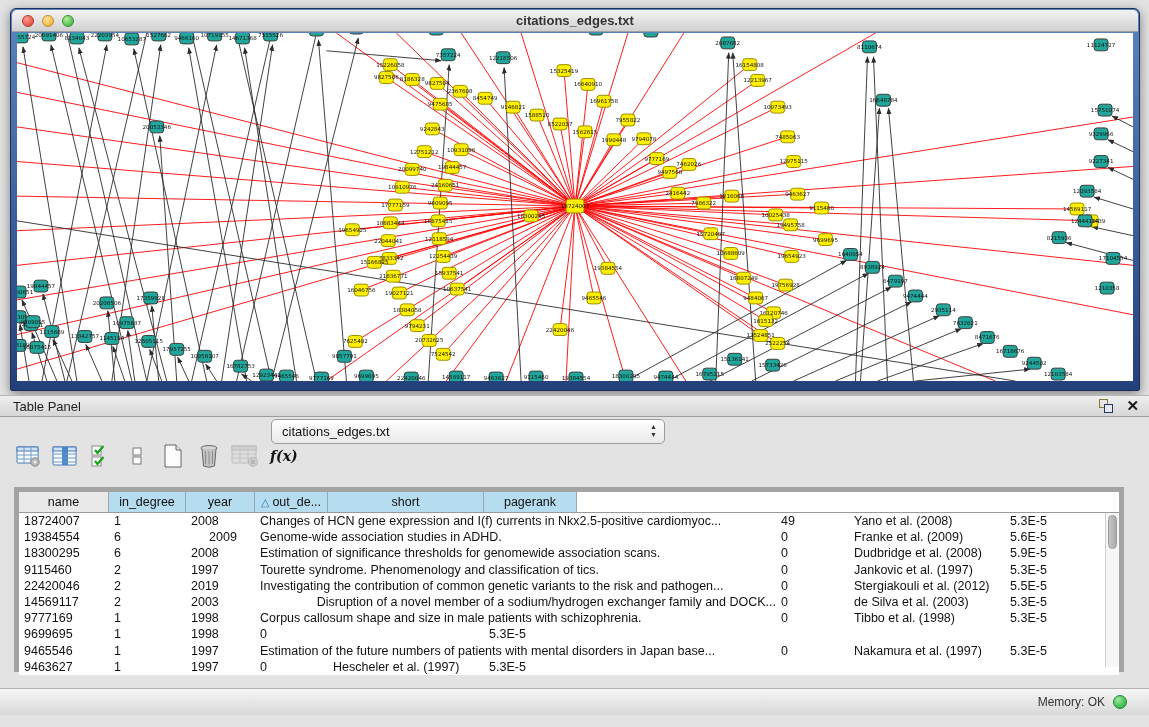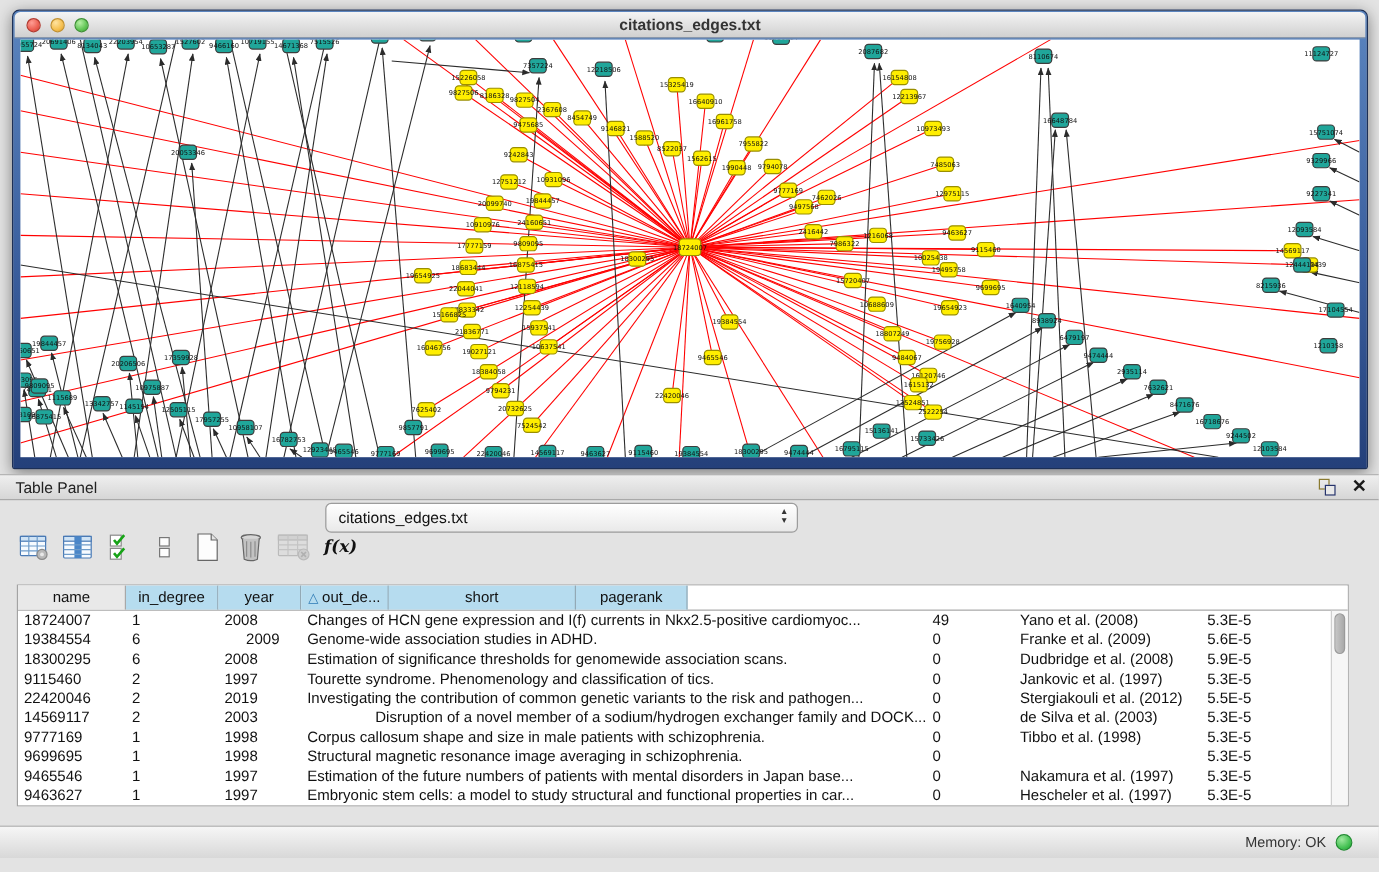--- a/index.html
+++ b/index.html
@@ -36,21 +36,21 @@
   .table-panel { position:absolute; left:0; top:417px; width:1149px; height:283px; background:#e3e3e3; }
   .toolbar { position:absolute; left:14px; top:24px; height:30px; display:flex; align-items:center; }
   .tb-btn { width:30px; height:28px; display:flex; align-items:center; justify-content:center; margin-right:6px; }
   .tb-btn svg { display:block; }
   .fx { font-family:"DejaVu Serif", serif; font-style:italic; font-weight:bold; font-size:14px; color:#111; margin:0 4px; }
   .combo { position:absolute; left:271px; top:2px; width:394px; height:25px; border:1px solid #9c9c9c; border-radius:5px;
     background:linear-gradient(180deg,#ffffff,#e9e9e9); font-size:13px; color:#111; line-height:23px; padding-left:10px; }
   .combo .steppers { position:absolute; right:7px; top:3px; font-size:7px; line-height:8px; color:#333; text-align:center; }
 
   
-  .tbl { position:absolute; left:14px; top:70px; width:1110px; height:185px; background:#fff; border:1px solid #a3a3a3; }
+  .tbl { position:absolute; left:14px; top:70px; width:1110px; height:185px; background:#fff; border:5px solid #a3a3a3; }
   .thead { display:flex; height:21px; border-bottom:1px solid #9a9a9a; background:#fff; }
   .th { font-size:12.5px; color:#111; text-align:center; line-height:20px; border-right:1px solid #93a9b5;
     background:#b6dcef; overflow:hidden; white-space:nowrap; }
   .th.gray { background:#e9e9e9; border-right:1px solid #a8a8a8; }
   .sort-tri { color:#2e7bb5; font-size:11px; margin-right:3px; }
   .tbody .tr { display:flex; height:16.2px; background:#fff; }
   .td { font-size:12.5px; color:#111; line-height:16px; padding-left:5px; overflow:hidden; white-space:nowrap; }
   .vscroll { position:absolute; right:0; top:21px; bottom:0; width:14px; background:#f6f6f6; border-left:1px solid #cfcfcf; }
   .vthumb { position:absolute; left:2px; top:2px; width:9px; height:34px; border-radius:5px;
     background:linear-gradient(90deg,#c6c6c6,#a9a9a9); border:1px solid #9a9a9a; }
@@ -991,39 +991,37 @@
           <div class="td" style="width: 69px;">1998</div>
           <div class="td" style="width: 521px;">Corpus callosum shape and size in male patients with schizophrenia.</div>
           <div class="td" style="width: 73px;">0</div>
           <div class="td" style="width: 156px;">Tibbo et al. (1998)</div>
           <div class="td" style="width: 93px;">5.3E-5</div>
         </div>
         <div class="tr">
           <div class="td" style="width: 90px;">9699695</div>
           <div class="td" style="width: 77px;">1</div>
           <div class="td" style="width: 69px;">1998</div>
-          <div class="td" style="width: 521px;">Structural magnetic resonance image averaging in schizophrenia.</div>
           <div class="td" style="width: 73px;">0</div>
           <div class="td" style="width: 156px; margin-top: 48px;">Wolkin et al. (1998)</div>
           <div class="td" style="width: 93px;">5.3E-5</div>
         </div>
         <div class="tr">
           <div class="td" style="width: 90px;">9465546</div>
           <div class="td" style="width: 77px;">1</div>
           <div class="td" style="width: 69px;">1997</div>
           <div class="td" style="width: 521px;">Estimation of the future numbers of patients with mental disorders in Japan base...</div>
           <div class="td" style="width: 73px;">0</div>
           <div class="td" style="width: 156px;">Nakamura et al. (1997)</div>
           <div class="td" style="width: 93px;">5.3E-5</div>
         </div>
         <div class="tr">
           <div class="td" style="width: 90px;">9463627</div>
           <div class="td" style="width: 77px;">1</div>
           <div class="td" style="width: 69px;">1997</div>
-          <div class="td" style="width: 521px;">Embryonic stem cells: a model to study structural and functional properties in car...</div>
           <div class="td" style="width: 73px;">0</div>
           <div class="td" style="width: 156px;">Hescheler et al. (1997)</div>
           <div class="td" style="width: 93px;">5.3E-5</div>
         </div>
       </div>
     <div class="vscroll">
       <div class="vthumb"></div>
     </div>
   </div>
 

